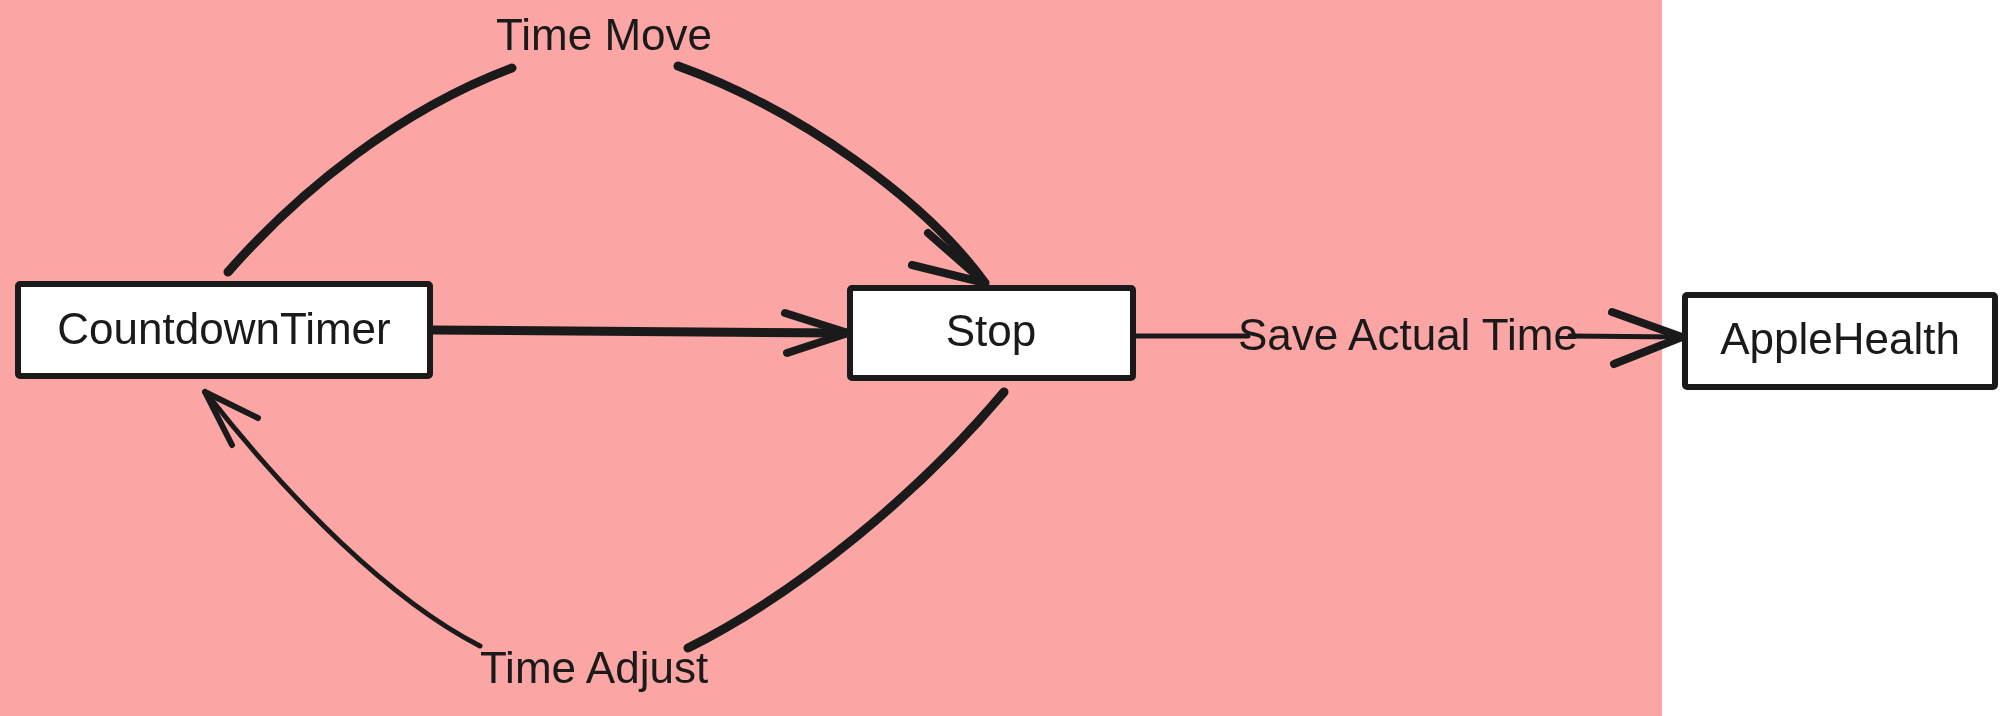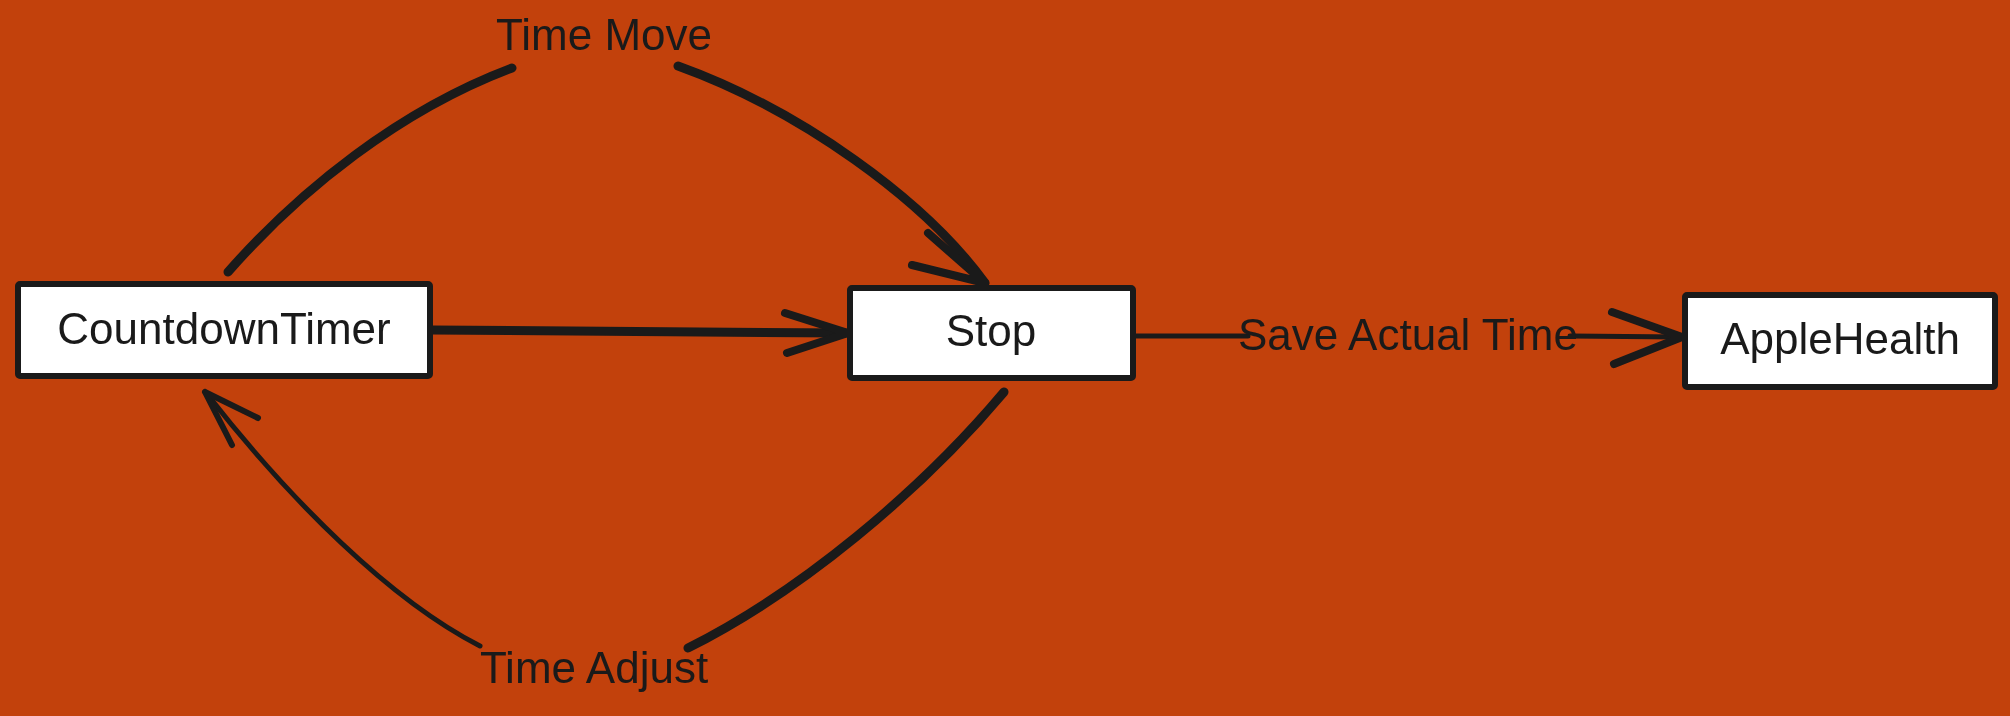--- a/index.html
+++ b/index.html
@@ -8,23 +8,23 @@
     background: #ffffff;
   }
   body {
     width: 2010px;
     height: 716px;
     overflow: hidden;
     font-family: "Liberation Sans", sans-serif;
   }
   #diagram-root {
     position: relative;
-    width: 2010px;
+    width: 1662px;
     height: 716px;
-    background: #c2410c;
+    background: #fca5a5;
   }
   svg.canvas {
     position: absolute;
     top: 0;
     left: 0;
     width: 2010px;
     height: 716px;
   }
   .node-rect {
     fill: #ffffff;

